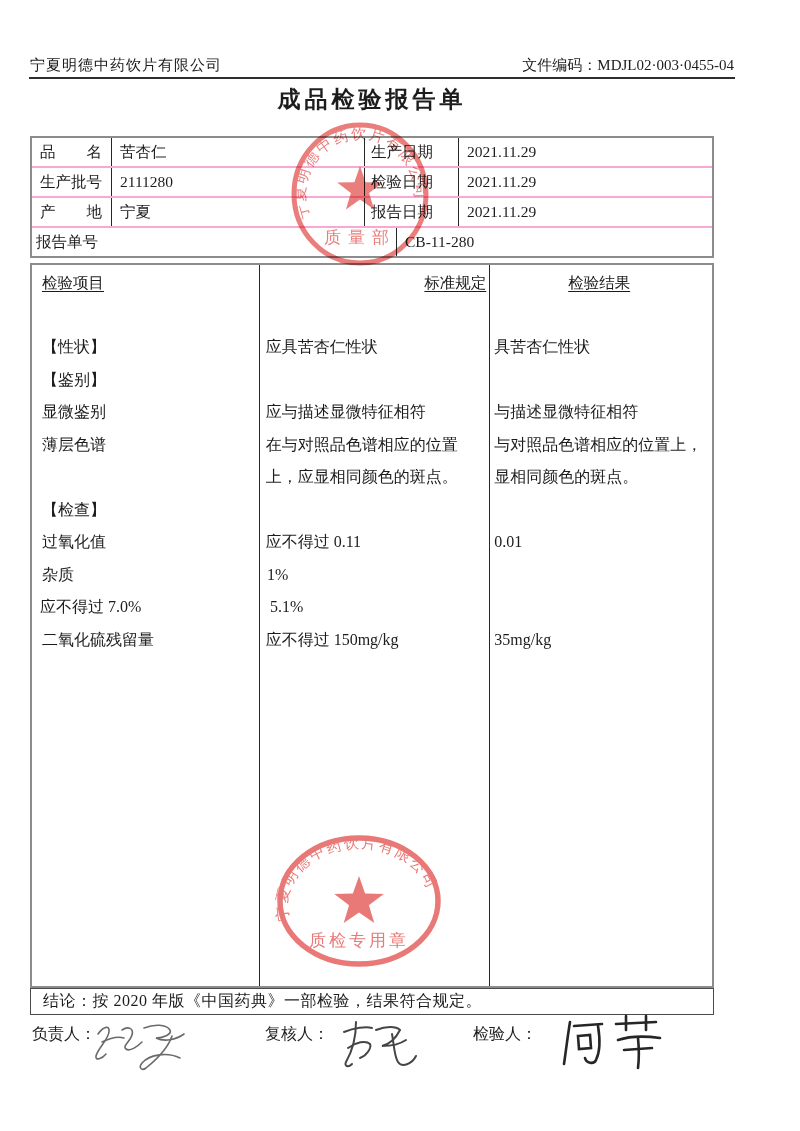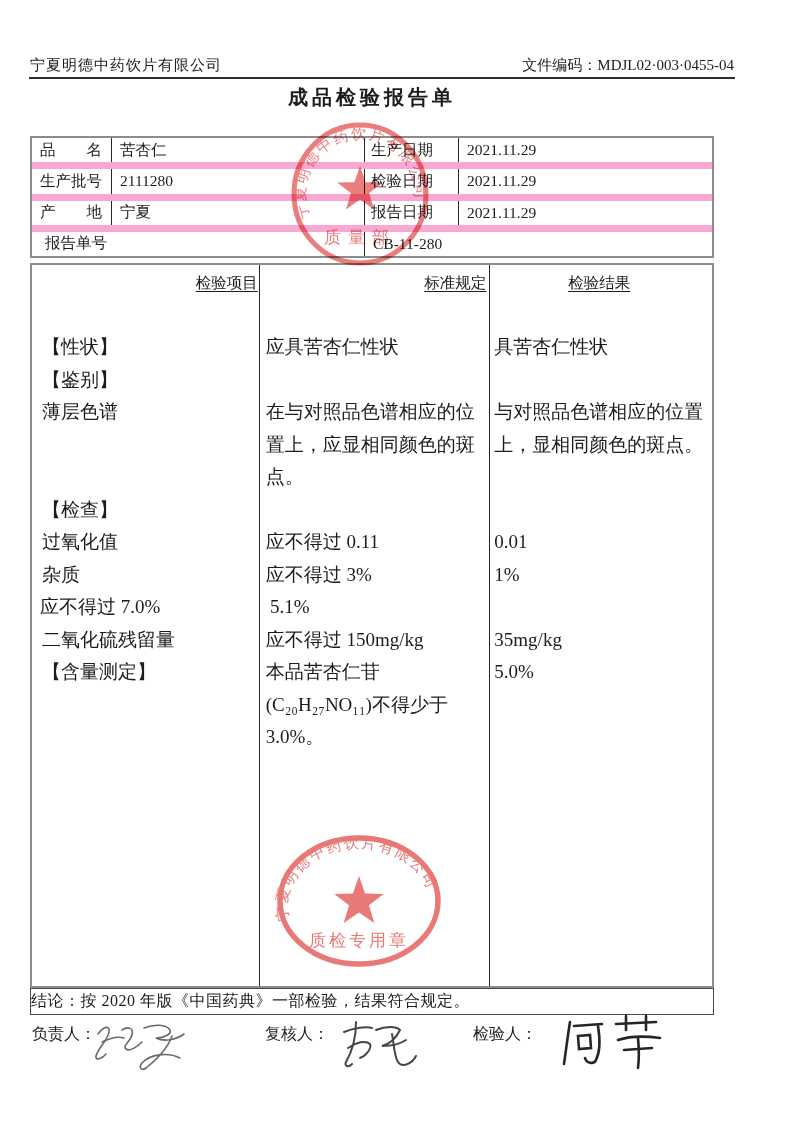--- a/index.html
+++ b/index.html
@@ -10,55 +10,55 @@
     font-family:"Liberation Serif","DejaVu Serif",serif;
     color:#1c1c1c;
   }
   .abs { position:absolute; }
 
   
   .company { left:30px; top:56px; font-size:15px; letter-spacing:1px; }
   .doccode { right:66px; top:56px; font-size:15px; }
   .header-rule { left:29px; top:77px; width:706px; height:2px; background:#2e2e2e; }
   .doc-title { left:30px; top:84px; width:684px; text-align:center;
-               font-size:20px; font-weight:bold; letter-spacing:4px; }
+               font-size:23px; font-weight:bold; letter-spacing:4px; }
 
   
   .info-table { left:30px; top:136px; width:684px; height:122px;
                 border:2px solid #8c8c8c; display:flex; flex-direction:column; }
-  .info-row { display:flex; flex:1; border-bottom:7px solid #f9a8d4; }
+  .info-row { display:flex; flex:1; border-bottom:2px solid #f9a8d4; }
   .info-row:last-child { border-bottom:none; }
   .cell { display:flex; align-items:center; font-size:15.5px; overflow:hidden; }
   .cl  { width:80px;  border-right:1px solid #262626; padding-left:8px; }
   .cv  { width:253px; border-right:1px solid #262626; padding-left:8px; }
   .cl2 { width:94px;  border-right:1px solid #262626; padding-left:6px; }
   .cv2 { flex:1; padding-left:8px; }
-  .clwide { width:333px; border-right:1px solid #262626; padding-left:13px; }
+  .clwide { width:365px; border-right:1px solid #262626; padding-left:4px; }
 
   
   .result-table { left:30px; top:263px; width:684px; height:725px;
                   border:2px solid #8c8c8c; }
   .vline { position:absolute; top:0; bottom:0; width:1px; background:#262626; }
   .vline1 { left:227px; } .vline2 { left:457px; }
   .rt-header { display:flex; height:30px; padding-top:8px; }
-  .rt-header .h1 { width:227px; padding-left:10px;text-align:right; }
+  .rt-header .h1 { width:227px; padding-left:10px; }
   .rt-header .h2 { width:230px; text-align:right; }
   .rt-header .h3 { width:227px; text-align:center; }
   .rt-header span { font-size:15.5px; text-decoration:underline; text-underline-offset:3px; }
   .rt-body { margin-top:36px; }
   .rt-row { display:flex; }
-  .rt-row > div { font-size:19px; line-height:32.5px; }
+  .rt-row > div { font-size:16px; line-height:32.5px; }
   .rc1 { width:227px; padding-left:10px; }
   .rc2 { width:230px; padding-left:8px; padding-right:2px; }
   .rc3 { width:227px; padding-left:8px; padding-right:2px; }
 
   
   .conclusion-box { left:30px; top:988px; width:684px; height:27px;
                     border:1.5px solid #4a4a4a; font-size:16px;
-                    line-height:24px; letter-spacing:0.5px; }
+                    line-height:24px; padding-left:12px; letter-spacing:0.5px; }
   .sig-label { top:1024px; font-size:16px; }
   .lab-resp { left:32px; } .lab-rev { left:265px; } .lab-insp { left:473px; }
   .sig-svg { pointer-events:none; }
 
   
   .stamp { pointer-events:none; mix-blend-mode:multiply; }
   .stamp-top { left:280px; top:112px; }
   .stamp-bottom { left:271px; top:830px; }
 </style>
 </head>
@@ -109,52 +109,51 @@
       <div class="rc1">【性状】</div>
       <div class="rc2">应具苦杏仁性状</div>
       <div class="rc3">具苦杏仁性状</div>
     </div>
     <div class="rt-row">
       <div class="rc1">【鉴别】</div>
       <div class="rc2"></div>
       <div class="rc3"></div>
     </div>
     <div class="rt-row">
+      <div class="rc1">显微鉴别</div>
+      <div class="rc2">应与描述显微特征相符</div>
+      <div class="rc3">与描述显微特征相符</div>
+    </div>
+    <div class="rt-row">
       <div class="rc1">薄层色谱</div>
       <div class="rc2">在与对照品色谱相应的位置上，应显相同颜色的斑点。</div>
       <div class="rc3">与对照品色谱相应的位置上，显相同颜色的斑点。</div>
     </div>
     <div class="rt-row">
       <div class="rc1">【检查】</div>
       <div class="rc2"></div>
       <div class="rc3"></div>
     </div>
     <div class="rt-row">
       <div class="rc1">过氧化值</div>
       <div class="rc2">应不得过 0.11</div>
       <div class="rc3">0.01</div>
     </div>
     <div class="rt-row">
       <div class="rc1">杂质</div>
-      <div class="rc2">应不得过 3%</div>
       <div class="rc3">1%</div>
     </div>
     <div class="rt-row">
       <div class="rc2">应不得过 7.0%</div>
       <div class="rc3">5.1%</div>
     </div>
     <div class="rt-row">
       <div class="rc1">二氧化硫残留量</div>
       <div class="rc2">应不得过 150mg/kg</div>
       <div class="rc3">35mg/kg</div>
-    </div>
-    <div class="rt-row">
-      <div class="rc1">【含量测定】</div>
-      <div class="rc2">本品苦杏仁苷(C₂₀H₂₇NO₁₁)不得少于 3.0%。</div>
-      <div class="rc3">5.0%</div>
     </div>
   </div>
 </div>
 
 <div class="abs conclusion-box">
   <span>结论：按 2020 年版《中国药典》一部检验，结果符合规定。</span>
 </div>
 
 <div class="abs sig-label lab-resp">负责人：</div>
 <div class="abs sig-label lab-rev">复核人：</div>

